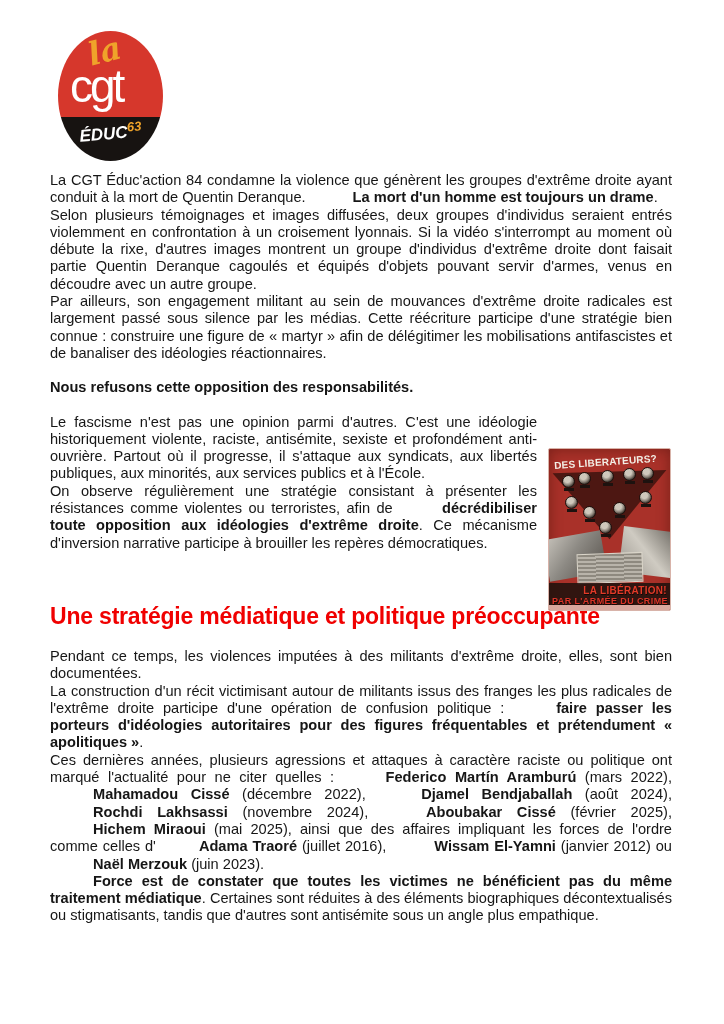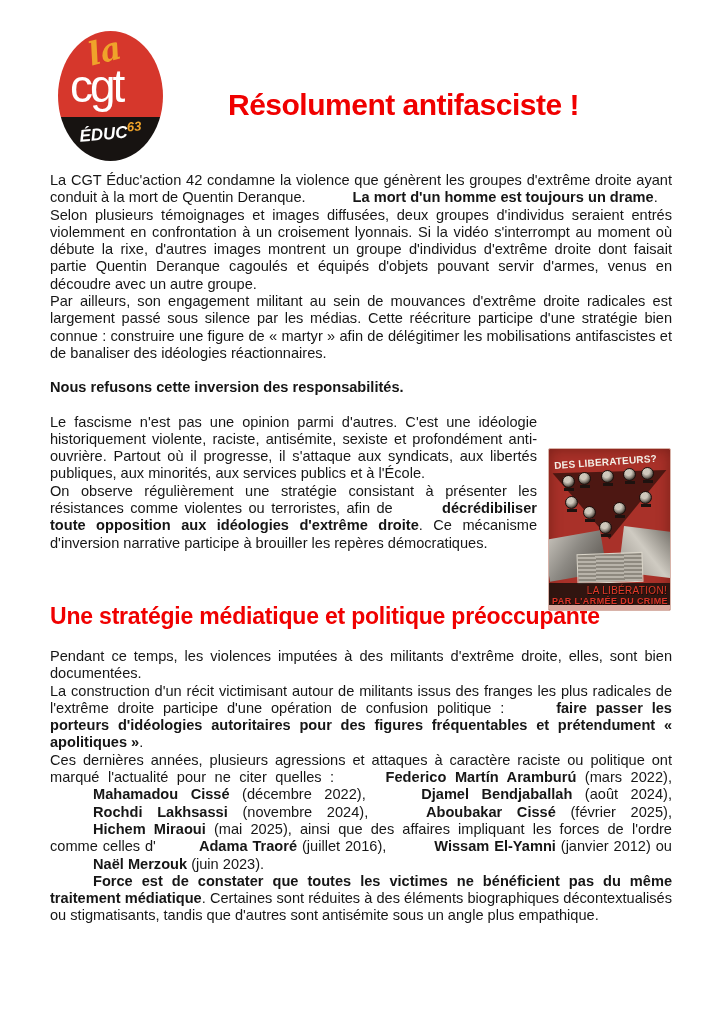--- a/index.html
+++ b/index.html
@@ -92,21 +92,21 @@
     left:28px; top:104px; width:66px; height:30px; transform:rotate(-2deg);
     background:repeating-linear-gradient(0deg,#b9b4aa 0 2px,#8e897f 2px 4px);
     border:1px solid #d9d4c8;
   }
   .poster-band {
     position:absolute; left:0; right:0; top:134px; height:24px;
     background:rgba(32,17,13,.88);
   }
   .poster-red1 {
     position:absolute; top:2px; right:3px;
-    font-size:10px; font-weight:normal; color:#e23a28; letter-spacing:0.3px;
+    font-size:10px; font-weight:bold; color:#e23a28; letter-spacing:0.3px;
     text-shadow:0.5px 0.5px 0 #120705; white-space:nowrap;
   }
   .poster-red2 {
     position:absolute; top:13px; left:3px;
     font-size:9px; font-weight:bold; color:#d93428; letter-spacing:0.4px;
     text-shadow:0.5px 0.5px 0 #120705; white-space:nowrap;
   }
   .poster-bottomstrip {
     position:absolute; left:0; right:0; bottom:0; height:5px; background:#d8a89e;
   }
@@ -114,29 +114,28 @@
 </head>
 <body>
 
 <div class="page">
 
   <div class="logo">
     <span class="logo-la">la</span>
     <span class="logo-cgt">cgt</span>
     <span class="logo-educ"><span>ÉDUC</span><sup>63</sup></span>
   </div>
-  <h1 class="title">Résolument antifasciste !</h1>
 
   <div class="content">
-    <div class="para"><span>La CGT Éduc'action 42 condamne la violence que génèrent les groupes d'extrême droite ayant conduit à la mort de Quentin Deranque. </span><span class="b">La mort d'un homme est toujours un drame</span><span>.</span></div>
+    <div class="para"><span>La CGT Éduc'action 84 condamne la violence que génèrent les groupes d'extrême droite ayant conduit à la mort de Quentin Deranque. </span><span class="b">La mort d'un homme est toujours un drame</span><span>.</span></div>
     <div class="para"><span>Selon plusieurs témoignages et images diffusées, deux groupes d'individus seraient entrés violemment en confrontation à un croisement lyonnais. Si la vidéo s'interrompt au moment où débute la rixe, d'autres images montrent un groupe d'individus d'extrême droite dont faisait partie Quentin Deranque cagoulés et équipés d'objets pouvant servir d'armes, venus en découdre avec un autre groupe.</span></div>
     <div class="para"><span>Par ailleurs, son engagement militant au sein de mouvances d'extrême droite radicales est largement passé sous silence par les médias. Cette réécriture participe d'une stratégie bien connue : construire une figure de « martyr » afin de délégitimer les mobilisations antifascistes et de banaliser des idéologies réactionnaires.</span></div>
 
     <div class="gap-s"></div>
-    <div class="para bold-line">Nous refusons cette inversion des responsabilités.</div>
+    <div class="para bold-line">Nous refusons cette opposition des responsabilités.</div>
     <div class="gap-s"></div>
 
     <div class="narrow">
       <div class="para"><span>Le fascisme n'est pas une opinion parmi d'autres. C'est une idéologie historiquement violente, raciste, antisémite, sexiste et profondément anti-ouvrière. Partout où il progresse, il s'attaque aux syndicats, aux libertés publiques, aux minorités, aux services publics et à l'École.</span></div>
       <div class="para"><span>On observe régulièrement une stratégie consistant à présenter les résistances comme violentes ou terroristes, afin de </span><span class="b">décrédibiliser toute opposition aux idéologies d'extrême droite</span><span>. Ce mécanisme d'inversion narrative participe à brouiller les repères démocratiques.</span></div>
     </div>
 
     <div class="gap-m"></div>
     <h2 class="section-heading">Une stratégie médiatique et politique préoccupante</h2>
     <div class="gap-h"></div>

